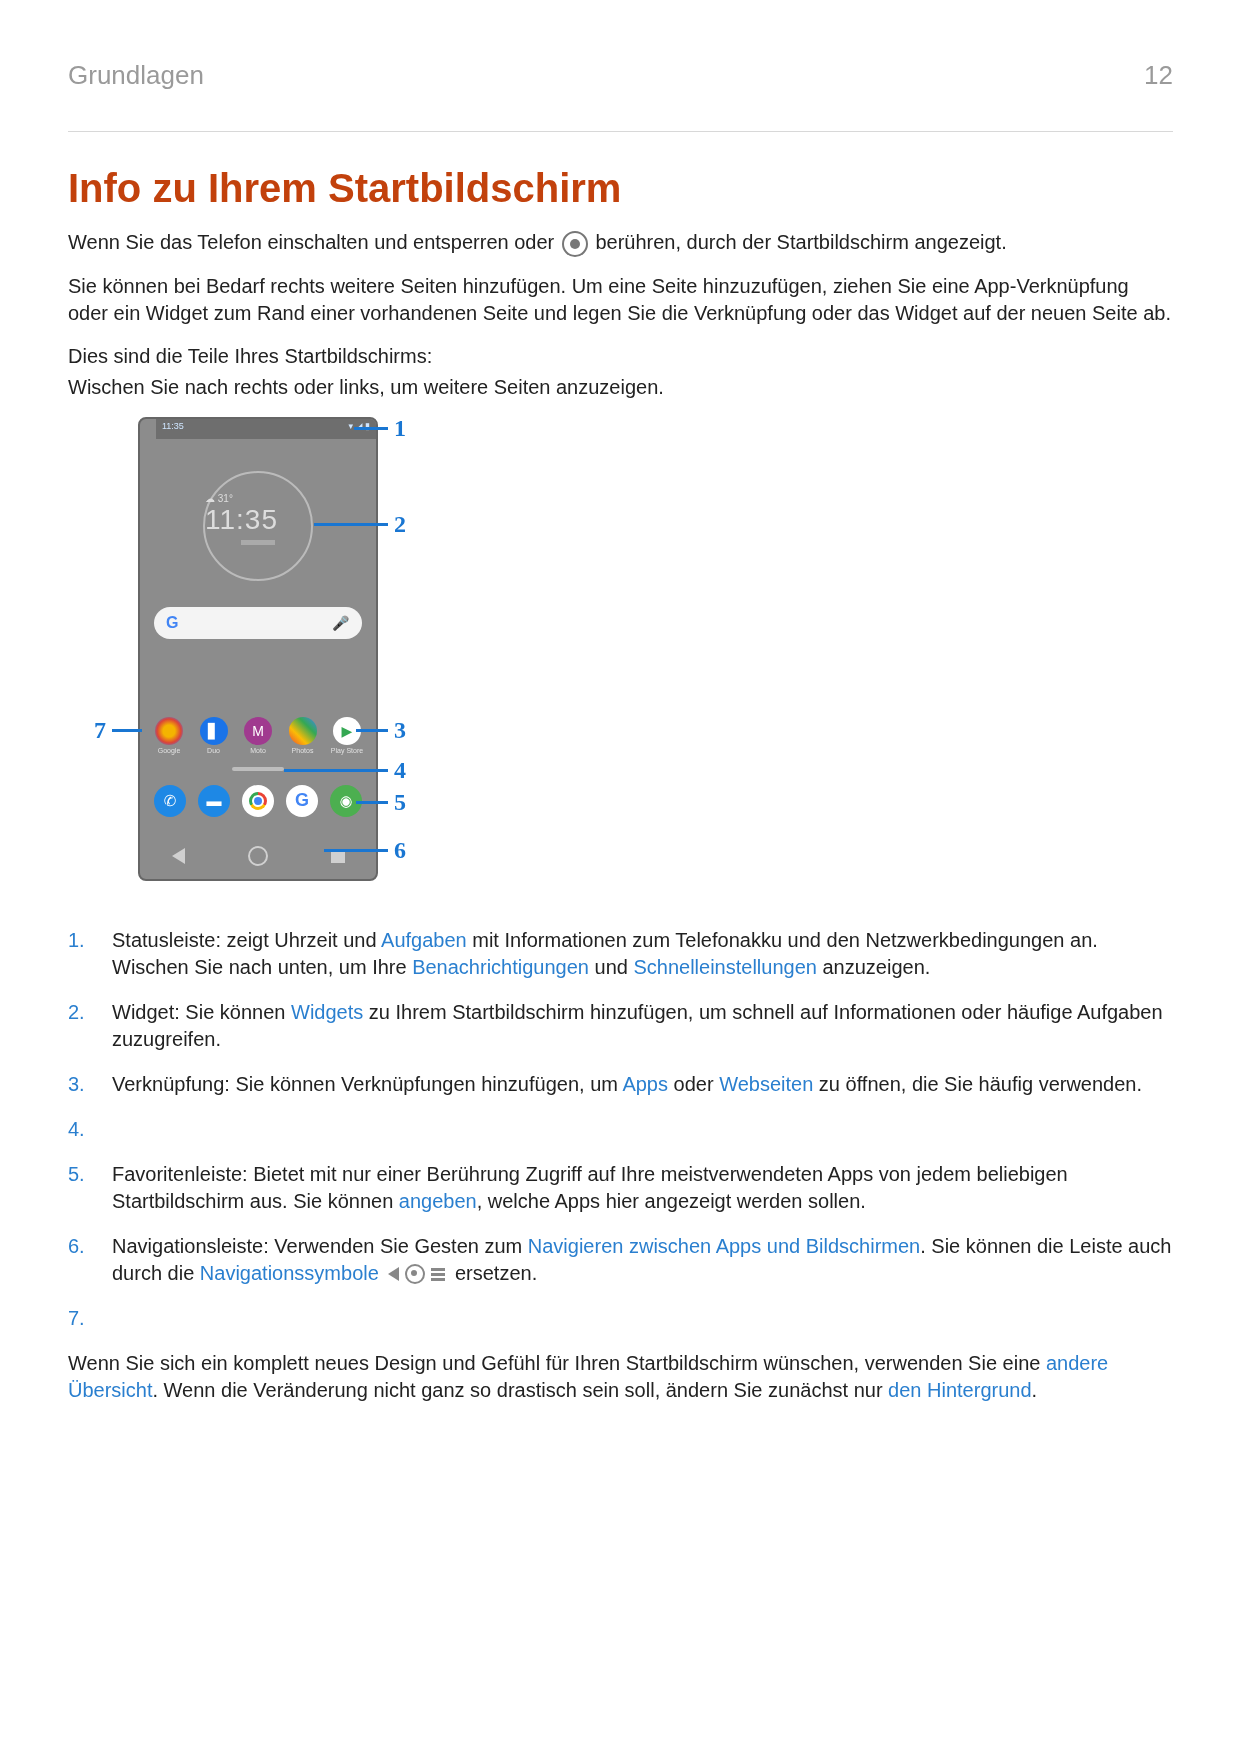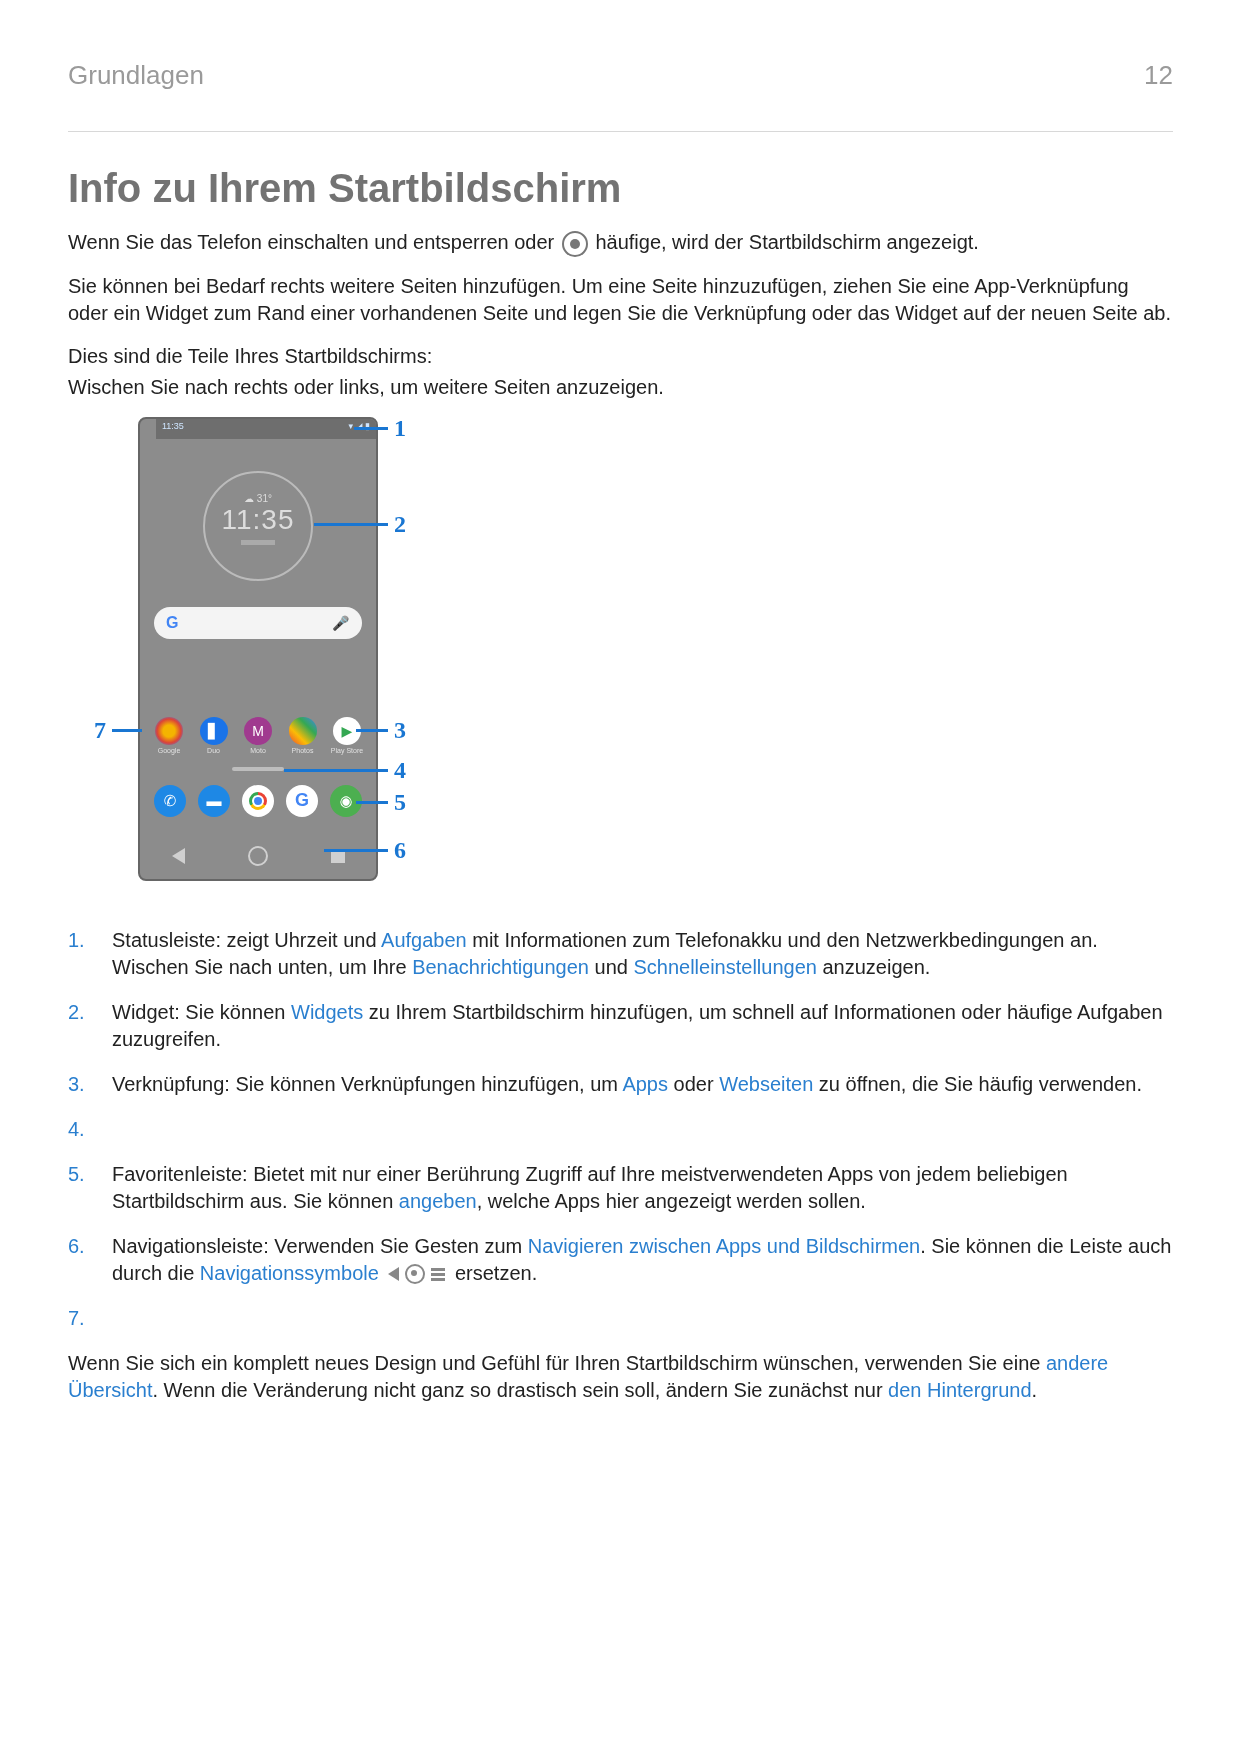--- a/index.html
+++ b/index.html
@@ -26,21 +26,21 @@
   }
   hr.top-rule {
     border: none;
     border-top: 1px solid #d8d8d8;
     margin: 0 0 34px 0;
   }
   h1.title {
     font-size: 40px;
     font-weight: 700;
     margin: 0 0 18px 0;
-    color: #737373;
+    color: #c2410c;
   }
   p.body {
     font-size: 20px;
     line-height: 1.35;
     margin: 0 0 16px 0;
     color: #222;
   }
   .inline-icon {
     display: inline-flex;
     vertical-align: middle;
@@ -89,21 +89,21 @@
   .clock-widget {
     position: absolute;
     left: 50%;
     top: 52px;
     transform: translateX(-50%);
     width: 110px;
     height: 110px;
     border: 2px solid #bbb;
     border-radius: 50%;
     color: #ddd;
-    text-align: center;
+    text-align: left;
     padding-top: 20px;
     box-sizing: border-box;
   }
   .clock-widget .weather { font-size: 10px; }
   .clock-widget .time { font-size: 28px; letter-spacing: 1px; }
   .clock-widget .bar { width: 34px; height: 5px; background: #aaa; margin: 4px auto 0; }
   .search-pill {
     position: absolute;
     left: 14px;
     right: 14px;
@@ -277,21 +277,21 @@
   </div>
   <hr class="top-rule">
 
   <h1 class="title">Info zu Ihrem Startbildschirm</h1>
 
   <p class="body">
     <span>Wenn Sie das Telefon einschalten und entsperren oder </span>
     <span class="inline-icon">
         <span class="dot"></span>
       </span>
-    <span> häufige, wird der Startbildschirm angezeigt.</span>
+    <span> berühren, durch der Startbildschirm angezeigt.</span>
   </p>
   <p class="body">Sie können bei Bedarf rechts weitere Seiten hinzufügen. Um eine Seite hinzuzufügen, ziehen Sie eine App-Verknüpfung oder ein Widget zum Rand einer vorhandenen Seite und legen Sie die Verknüpfung oder das Widget auf der neuen Seite ab.</p>
   <p class="body" style="margin-bottom:4px">Dies sind die Teile Ihres Startbildschirms:</p>
   <p class="body">Wischen Sie nach rechts oder links, um weitere Seiten anzuzeigen.</p>
 
   <div class="diagram-area">
     <div class="phone">
       <div class="statusbar">
         <span>11:35</span>
         <span>▾ ◢ ▮</span>

